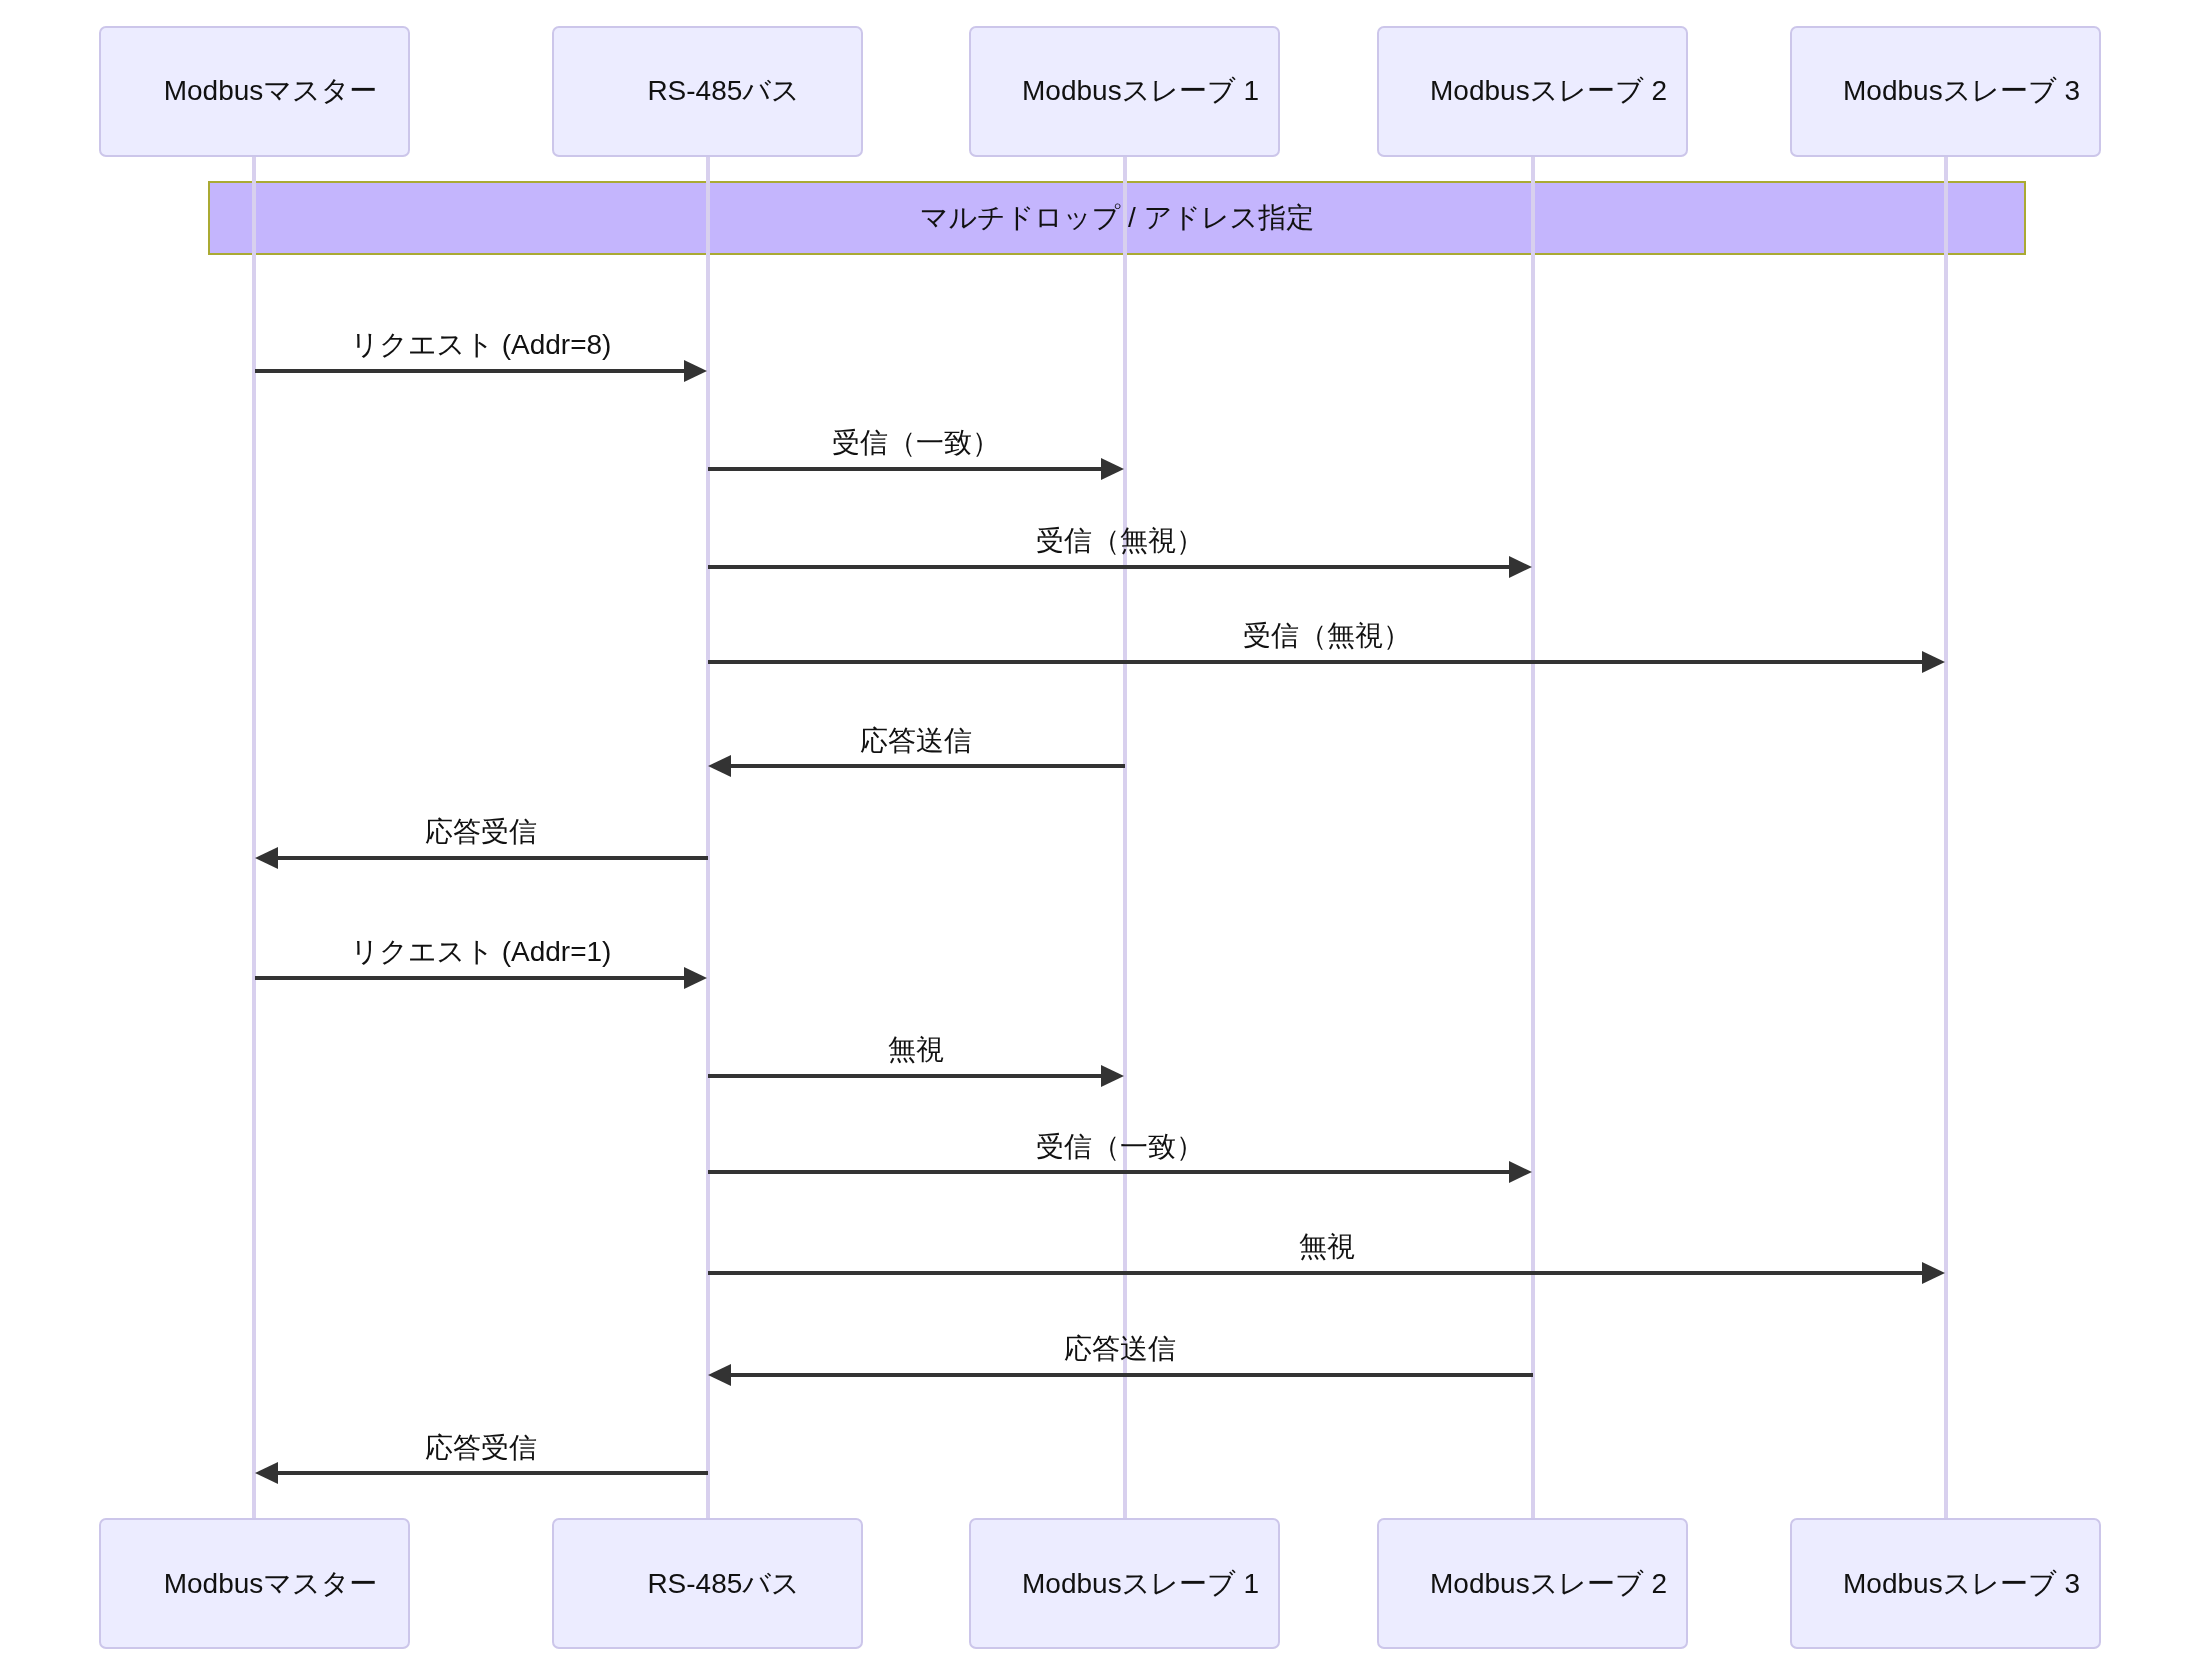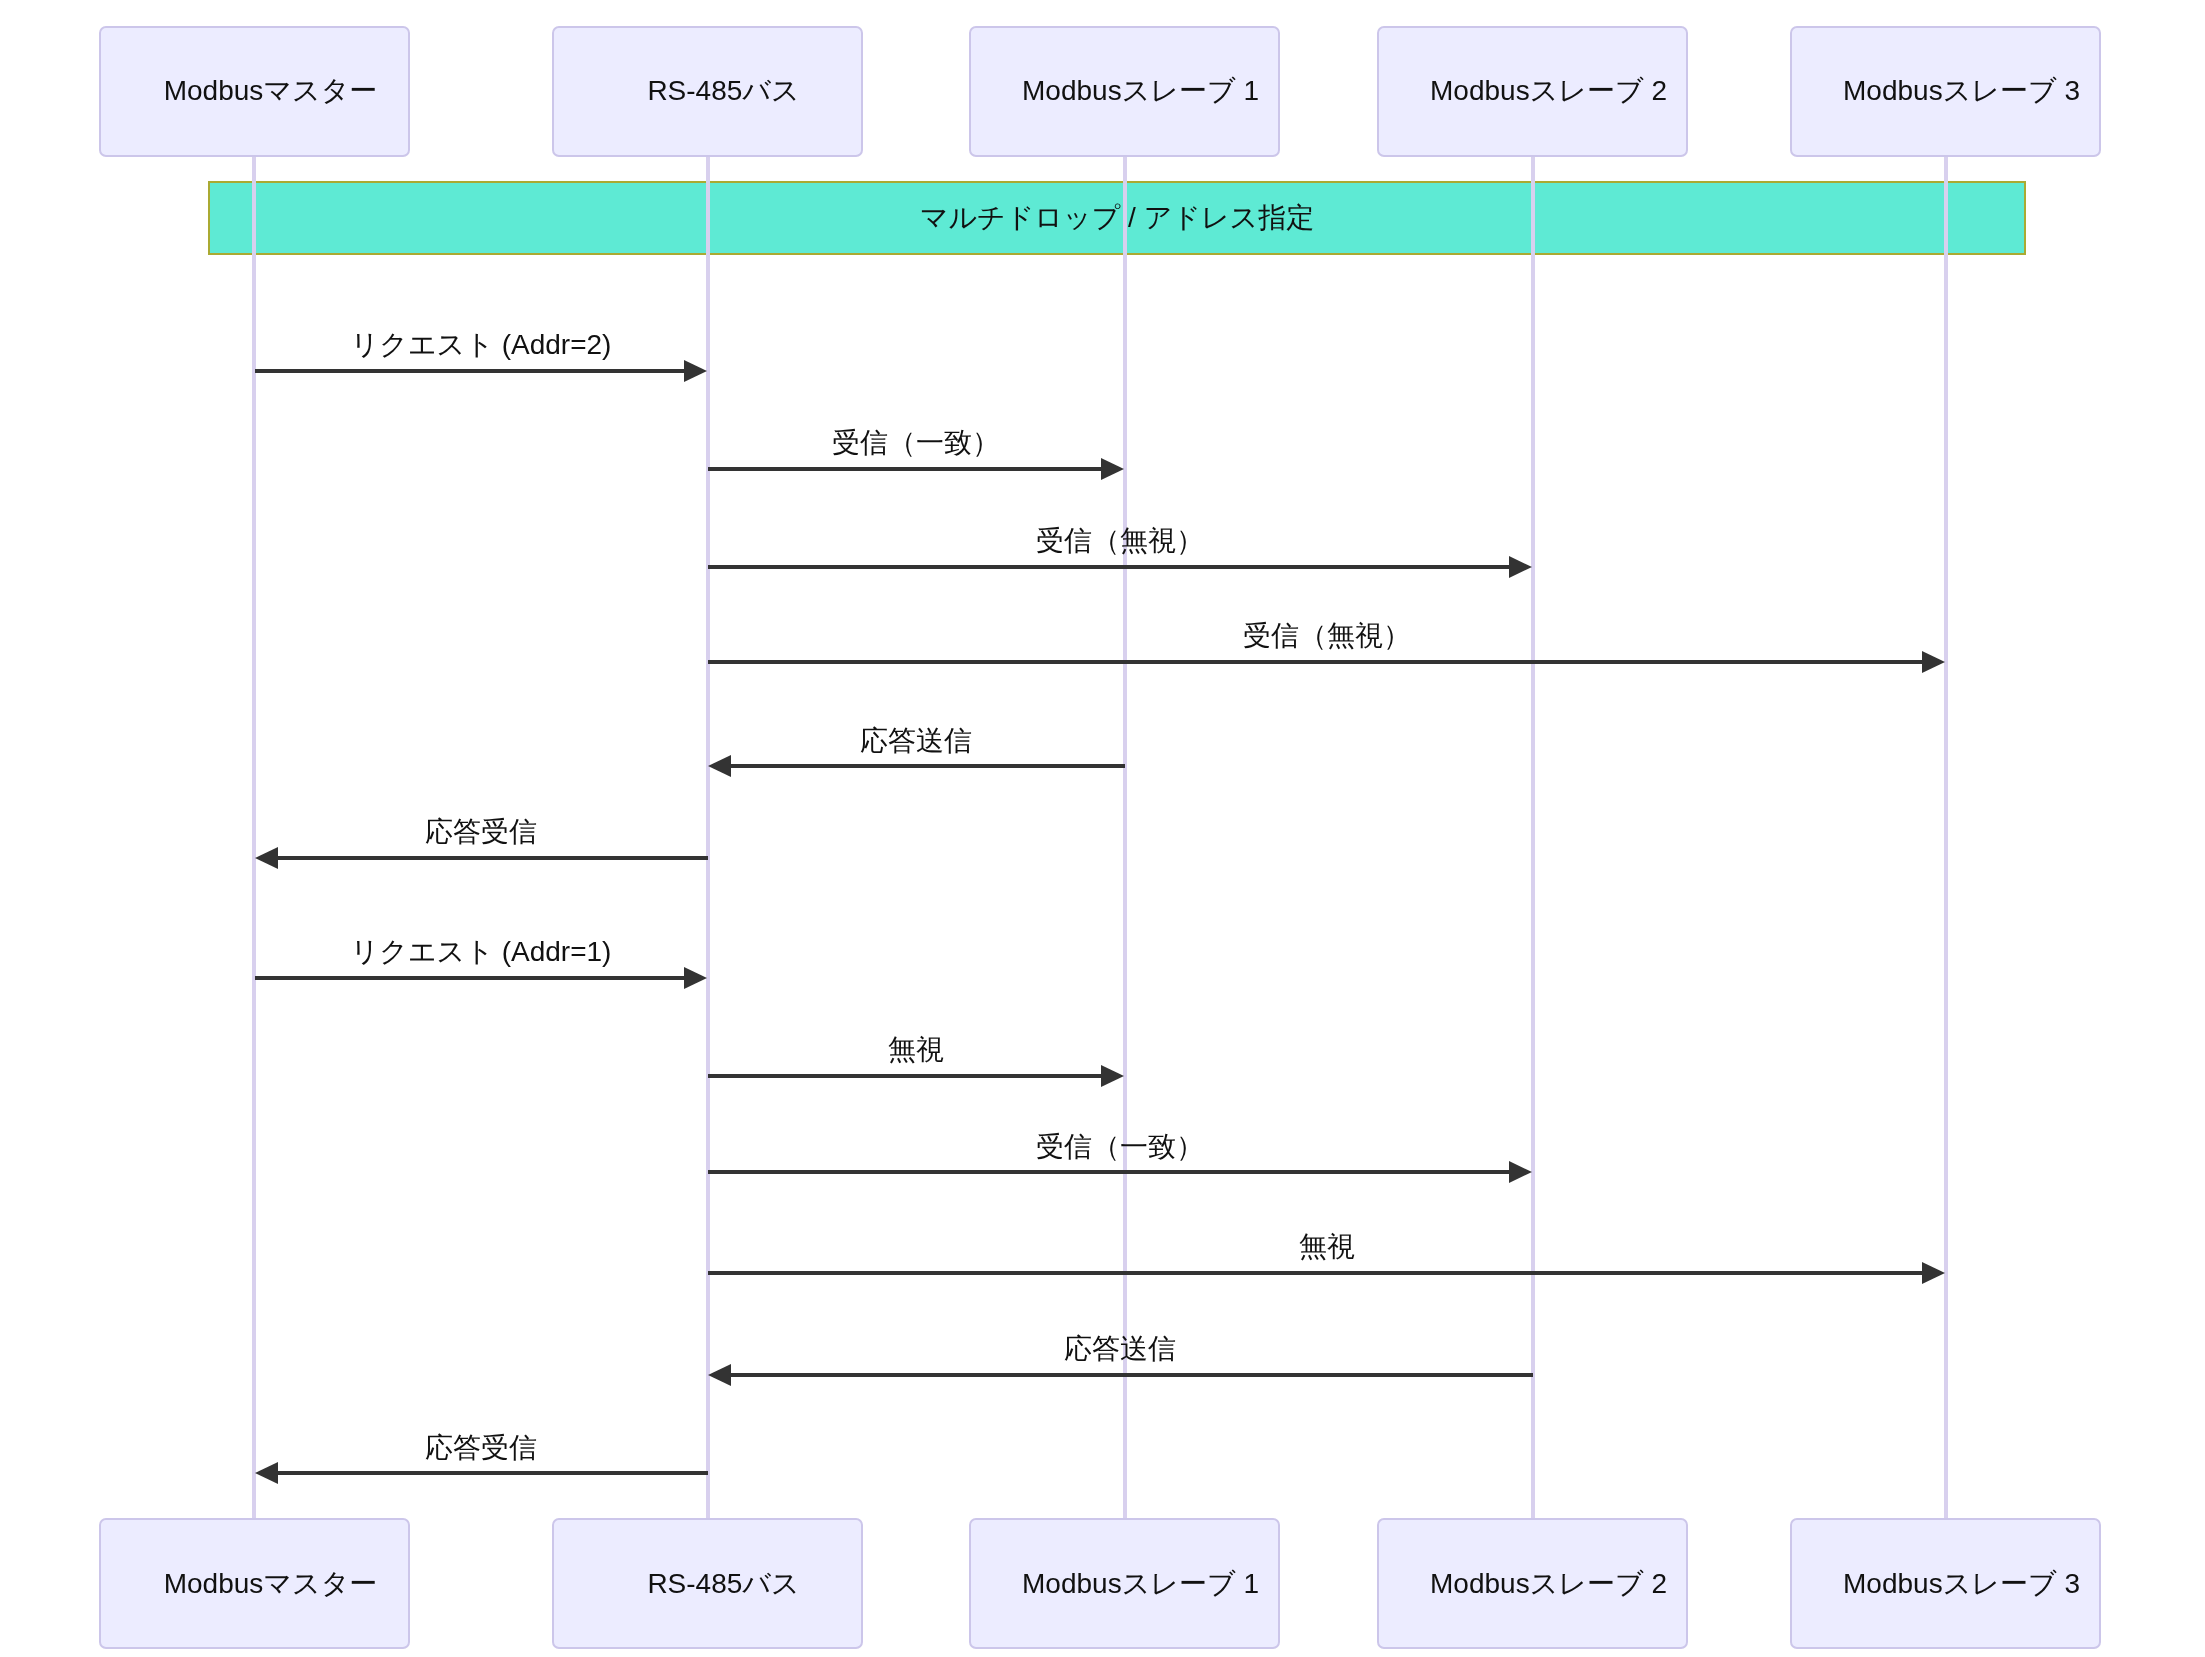--- a/index.html
+++ b/index.html
@@ -56,27 +56,27 @@
     width: 0;
     height: 0;
     border-top: 11px solid transparent;
     border-bottom: 11px solid transparent;
   }
 </style>
 </head>
 <body>
 
 <div id="canvas" class="canvas" style="width: 2205px; height: 1657px; background: rgb(255, 255, 255);">
-  <div id="note" class="note" style="left: 208px; top: 181px; width: 1818px; height: 74px; background: #5eead4; border-color: rgb(170, 170, 51); color: rgb(17, 17, 17);">マルチドロップ / アドレス指定</div>
+  <div id="note" class="note" style="left: 208px; top: 181px; width: 1818px; height: 74px; background: #c4b5fd; border-color: rgb(170, 170, 51); color: rgb(17, 17, 17);">マルチドロップ / アドレス指定</div>
 <div class="lifeline" style="left: 252px; top: 155px; height: 1365px; background: rgb(216, 208, 238);"></div>
     <div class="lifeline" style="left: 706px; top: 155px; height: 1365px; background: rgb(216, 208, 238);"></div>
     <div class="lifeline" style="left: 1123px; top: 155px; height: 1365px; background: rgb(216, 208, 238);"></div>
     <div class="lifeline" style="left: 1531px; top: 155px; height: 1365px; background: rgb(216, 208, 238);"></div>
     <div class="lifeline" style="left: 1944px; top: 155px; height: 1365px; background: rgb(216, 208, 238);"></div>
-    <div class="msg-label" style="left: 481px; top: 328px;">リクエスト (Addr=2)</div>
+    <div class="msg-label" style="left: 481px; top: 328px;">リクエスト (Addr=8)</div>
     <div class="msg-line" style="left: 255px; top: 369px; width: 434px; background: rgb(51, 51, 51);"></div>
     <div class="msg-arrowhead" style="left: 684px; top: 360px; border-left: 23.5px solid rgb(51, 51, 51);"></div>
     <div class="msg-label" style="left: 916px; top: 426px;">受信（一致）</div>
     <div class="msg-line" style="left: 708px; top: 467px; width: 398px; background: rgb(51, 51, 51);"></div>
     <div class="msg-arrowhead" style="left: 1101px; top: 458px; border-left: 23.5px solid rgb(51, 51, 51);"></div>
     <div class="msg-label" style="left: 1120px; top: 524px;">受信（無視）</div>
     <div class="msg-line" style="left: 708px; top: 565px; width: 806px; background: rgb(51, 51, 51);"></div>
     <div class="msg-arrowhead" style="left: 1509px; top: 556px; border-left: 23.5px solid rgb(51, 51, 51);"></div>
     <div class="msg-label" style="left: 1327px; top: 619px;">受信（無視）</div>
     <div class="msg-line" style="left: 708px; top: 660px; width: 1219px; background: rgb(51, 51, 51);"></div>

